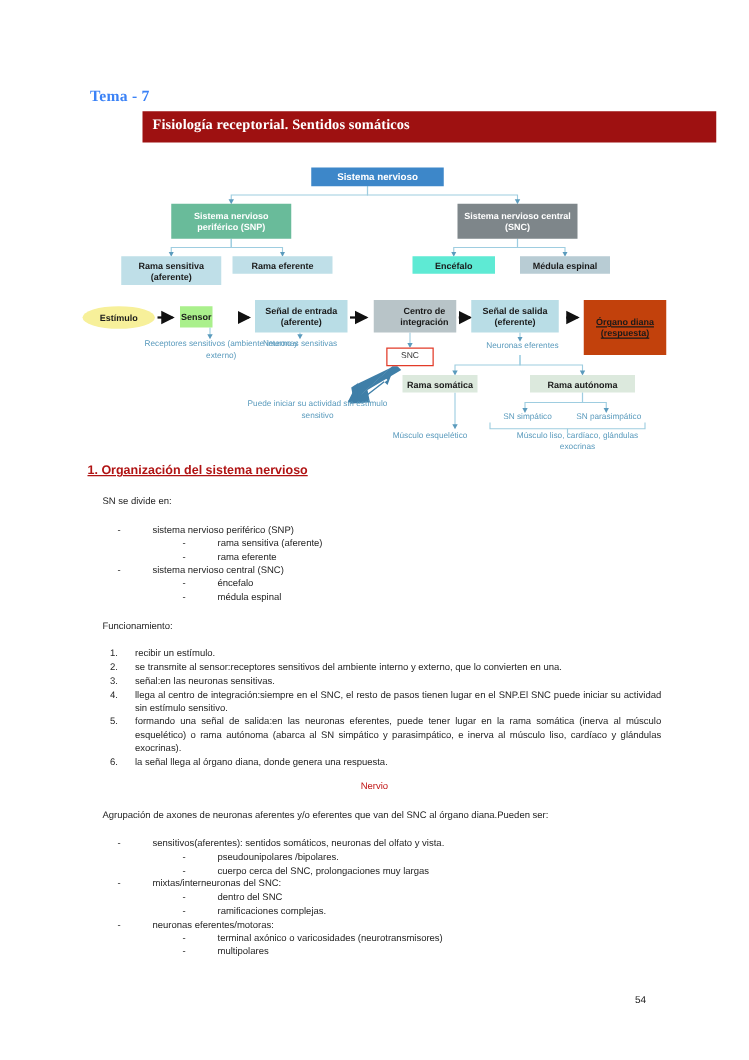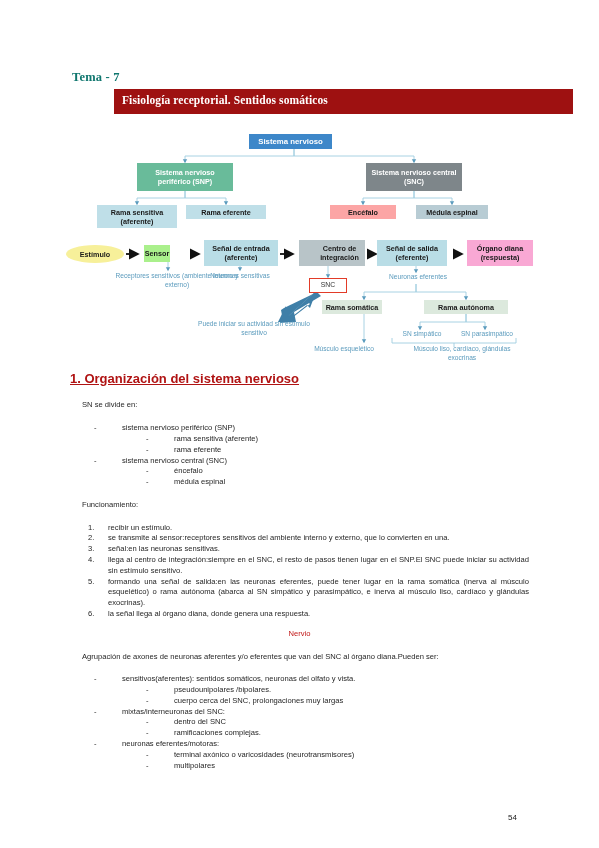--- a/index.html
+++ b/index.html
@@ -22,21 +22,21 @@
   }
 
   
   #tema-title {
     position: absolute;
     left: 72px;
     top: 70px;
     font-family: "Liberation Serif", serif;
     font-weight: bold;
     font-size: 12.5px;
-    color: #0f766e;
+    color: #3b82f6;
     letter-spacing: 0.2px;
   }
   #title-bar {
     position: absolute;
     left: 70px;
     top: 89px;
     width: 459px;
     height: 25px;
     background: #9e1111;
     margin-left: 44px;
@@ -76,21 +76,21 @@
   .lbl {
     position: absolute;
     text-align: center;
     font-size: 6.6px;
     color: #5b9bbd;
     line-height: 1.3;
   }
 
   
   #node-sistema-nervioso {
-    left: 249px; top: 134px; width: 83px; height: 15px;
+    left: 249px; top: 134px; width: 106px; height: 15px;
     background: #3d87c9; color: #ffffff;
     font-size: 7.8px;
   }
   #node-snp {
     left: 137px; top: 163px; width: 96px; height: 28px;
     background: #69bb9a; color: #ffffff;
   }
   #node-snc {
     left: 366px; top: 163px; width: 96px; height: 28px;
     background: #7e868a; color: #ffffff;
@@ -98,21 +98,21 @@
   #node-rama-sensitiva {
     left: 97px; top: 205px; width: 80px; height: 23px;
     background: #bfdfe8; color: #1a1a1a;
   }
   #node-rama-eferente {
     left: 186px; top: 205px; width: 80px; height: 14px;
     background: #bfdfe8; color: #1a1a1a;
   }
   #node-encefalo {
     left: 330px; top: 205px; width: 66px; height: 14px;
-    background: #fca5a5; color: #1a1a1a;
+    background: #5eead4; color: #1a1a1a;
   }
   #node-medula-espinal {
     left: 416px; top: 205px; width: 72px; height: 14px;
     background: #b8ccd4; color: #1a1a1a;
   }
 
   
   #node-estimulo {
     left: 66px; top: 245px; width: 58px; height: 18px;
     background: #f7f09a; color: #1a1a1a;
@@ -128,22 +128,22 @@
   }
   #node-centro-integracion {
     left: 299px; top: 240px; width: 66px; height: 26px;
     background: #b8c4c8; color: #1a1a1a; padding-left: 17px;
   }
   #node-senal-salida {
     left: 377px; top: 240px; width: 70px; height: 26px;
     background: #b9dde6; color: #1a1a1a;
   }
   #node-organo-diana {
-    left: 467px; top: 240px; width: 66px; height: 26px;
-    background: #f9a8d4; color: #1a1a1a;
+    left: 467px; top: 240px; width: 66px; height: 44px;
+    background: #c2410c; color: #1a1a1a; text-decoration: underline;
   }
   #node-snc-red {
     left: 309px; top: 278px; width: 38px; height: 15px;
     background: #ffffff; color: #333333;
     border: 1.4px solid #e23b28;
     font-weight: normal;
     font-size: 6.8px;
   }
   #node-rama-somatica {
     left: 322px; top: 300px; width: 60px; height: 14px;
@@ -171,21 +171,21 @@
     top: 370px;
     width: 459px;
     font-size: 7.6px;
     line-height: 1.42;
     color: #1f1f1f;
   }
   .sec-heading {
     color: #b01313;
     font-weight: bold;
     text-decoration: underline;
-    font-size: 13px;
+    font-size: 10px;
     margin-bottom: 1px;
   }
   .sub-heading {
     color: #c11616;
     font-weight: normal;
     font-size: 7.6px;
     text-align: center;
   }
   .plain { margin: 12px; }
   .spacer { height: 9px; }
@@ -228,21 +228,21 @@
   }
   ol.numlist > li > .num {
     position: absolute;
     left: 18px;
     top: 0;
   }
 
   #page-number {
     position: absolute;
     left: 508px;
-    top: 813px;
+    top: 795px;
     font-size: 8px;
     color: #1a1a1a;
     text-align: center;
   }
 </style>
 </head>
 <body>
 
 <div class="page">
 

